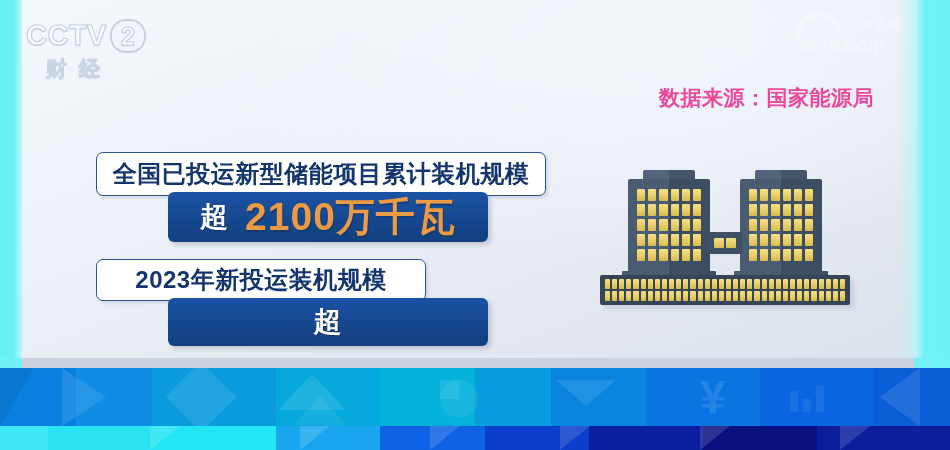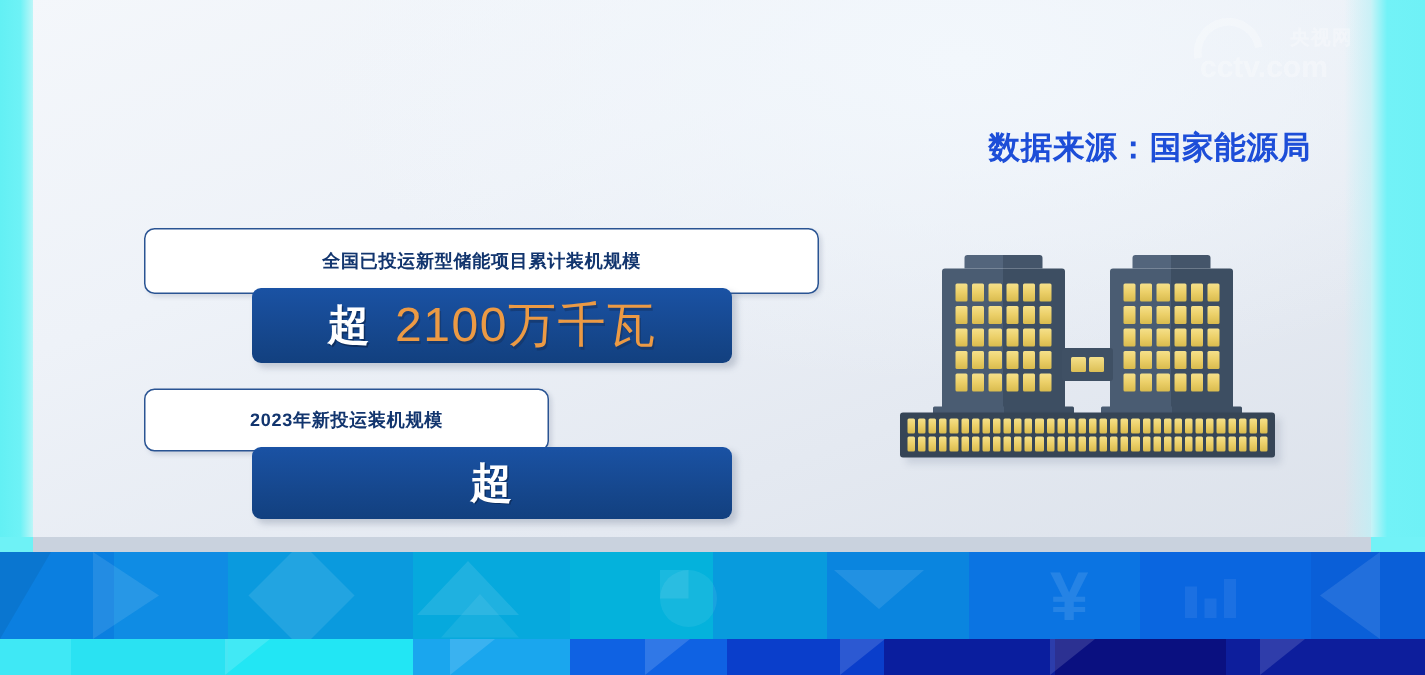--- a/index.html
+++ b/index.html
@@ -68,65 +68,65 @@
   
   .title {
     position:absolute; left:404px; top:26px;
     font-size:35px; font-weight:700; letter-spacing:1px;
     color:#17468f; white-space:nowrap;
     text-shadow:0 1px 0 rgba(255,255,255,.6);
   }
   .subtitle {
     position:absolute; right:76px; top:84px;
     font-size:21px; font-weight:700; letter-spacing:.5px;
-    color:#1d4ed8; white-space:nowrap;
+    color:#ec4899; white-space:nowrap;
   }
 
   
   .asof {
     position:absolute; left:88px; top:100px;
     font-size:25px; font-weight:700; letter-spacing:.5px;
     color:#12356e; white-space:nowrap;
   }
 
   .label-box {
     position:absolute;
     background:#ffffff;
     border:1.6px solid #2a5493;
     border-radius:7px;
     display:flex; align-items:center; justify-content:center;
     box-shadow:2px 2px 3px rgba(110,125,150,.22);
   }
   .label-box span {
-    font-size:12px; font-weight:700; letter-spacing:.5px;
+    font-size:24px; font-weight:700; letter-spacing:.5px;
     color:#12356e; white-space:nowrap;
   }
 
   .value-bar {
     position:absolute;
     background:linear-gradient(180deg,#1a52a4 0%,#16488f 55%,#12407f 100%);
     border-radius:6px;
     display:flex; align-items:center; justify-content:center;
     box-shadow:3px 3px 4px rgba(90,105,130,.28);
   }
   .value-bar .vb-pre {
     font-size:28px; font-weight:700; color:#ffffff; letter-spacing:1px;
     text-shadow:1px 1px 0 rgba(8,30,64,.55);
   }
   .value-bar .vb-num {
     margin-left:16px;
-    font-size:32px; font-weight:400; color:#ec9a44; letter-spacing:1px;
+    font-size:39px; font-weight:700; color:#ec9a44; letter-spacing:1px;
     text-shadow:1px 2px 0 rgba(20,45,85,.45);
   }
 
   
   #label1 { left:96px; top:152px; width:450px; height:44px; }
   #bar1   { left:168px; top:192px; width:320px; height:50px; }
   
-  #label2 { left:96px; top:259px; width:270px; height:42px; }
+  #label2 { left:96px; top:259px; width:330px; height:42px; }
   #bar2   { left:168px; top:298px; width:320px; height:48px; }
 
   
   .bld { position:absolute; left:600px; top:170px; width:250px; height:135px; }
   .tower { position:absolute; border-radius:2px; }
   .tower .body {
     position:absolute; left:0; top:0; width:100%; height:100%;
     background:linear-gradient(90deg,#4a5c72 0%,#4a5c72 50%,#3d4e62 50%,#3d4e62 100%);
     border-radius:2px;
   }
@@ -200,20 +200,24 @@
 </head>
 <body>
 
 <div id="stage">
 
   <div class="bg-main"></div>
   <div class="edge-cyan-left"></div>
   <div class="edge-fade-right"></div>
   <div class="edge-cyan-right"></div>
 
+  <div class="cctv-logo">
+    <div class="cc-main"><span>CCTV</span><span class="cc-num">2</span></div>
+    <div class="cc-sub">财经</div>
+  </div>
 
   <div class="cctv-com">
     <div class="wm-arc"></div>
     <div class="wm-cn">央视网</div>
     <div class="wm-com">cctv.com</div>
   </div>
 
   <div class="subtitle">数据来源：国家能源局</div>
 
 

